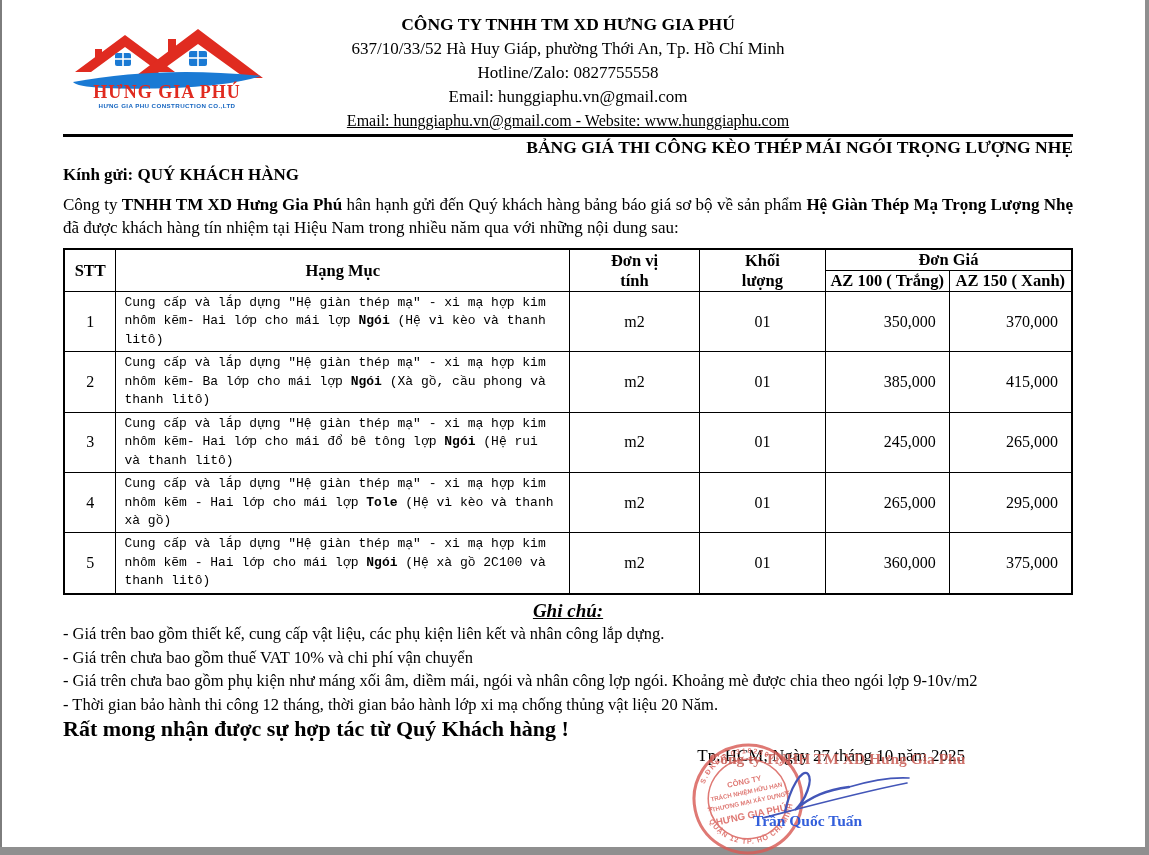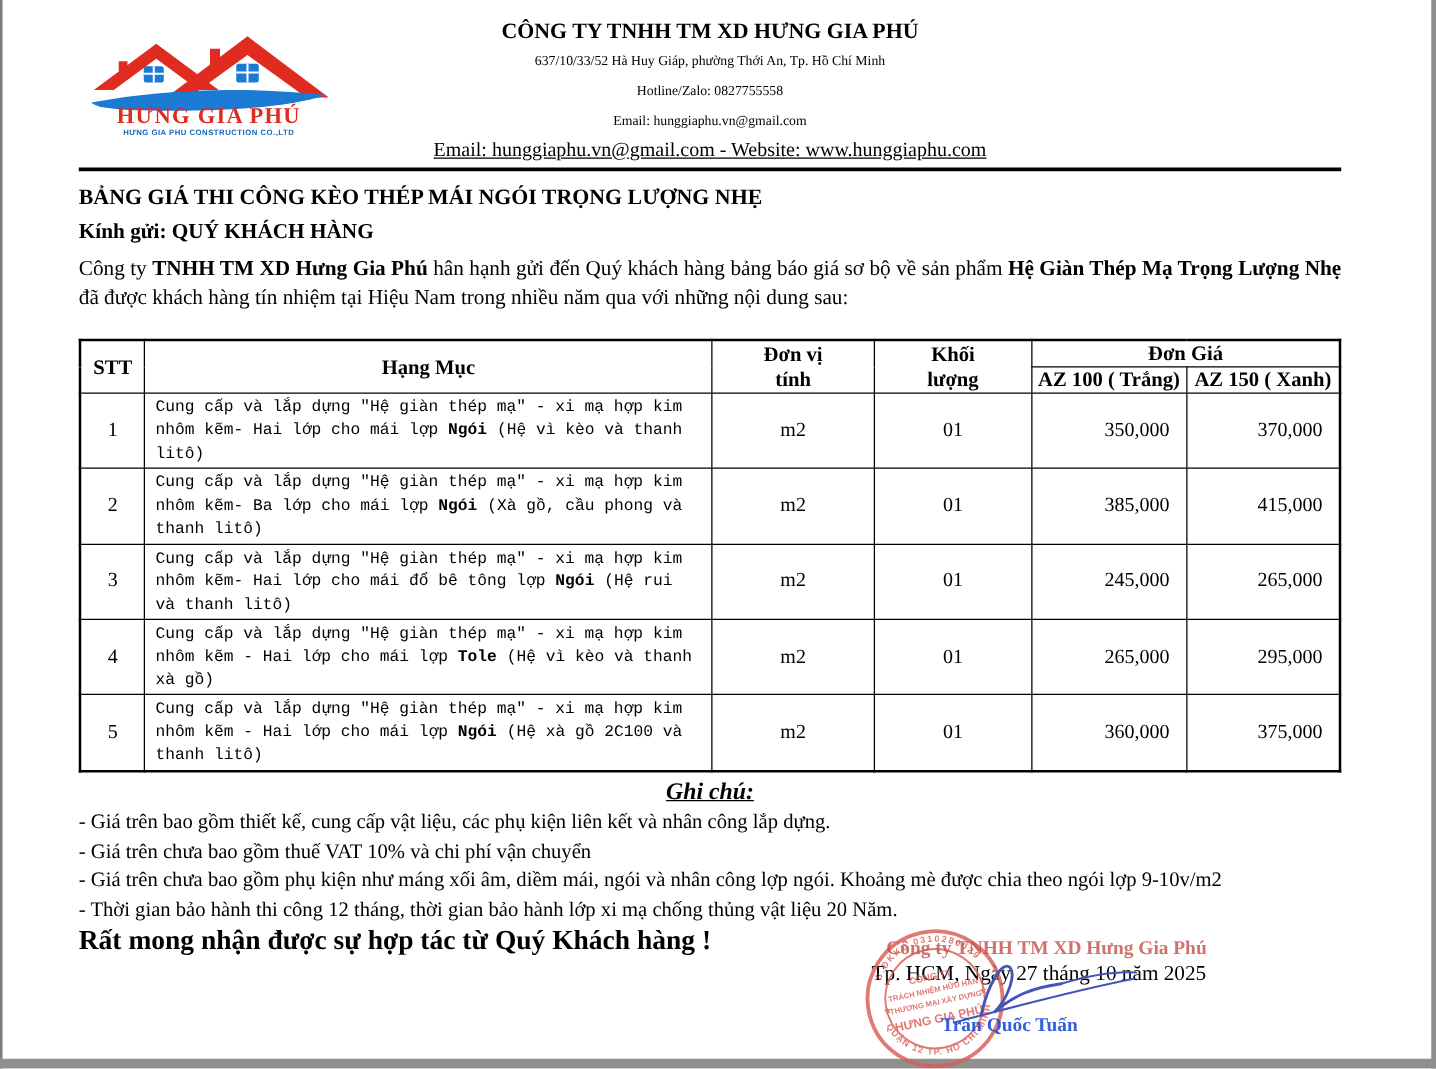--- a/index.html
+++ b/index.html
@@ -15,32 +15,32 @@
   }
   .edge-left   { position:absolute; left:0; top:0; width:2px; height:100%; background:#7d7d7d; }
   .edge-right  { position:absolute; right:0; top:0; width:4px; height:100%; background:#8f8f8f; }
   .edge-bottom { position:absolute; left:0; bottom:0; width:100%; height:8px; background:#8f8f8f; }
 
   .content { position:absolute; left:63px; top:0; width:1010px; }
 
   
   .letterhead { position:relative; padding-top:12px; text-align:center; }
   .logo { position:absolute; left:8px; top:22px; width:192px; height:92px; }
-  .lh-line  { font-size:11px; line-height:24px; }
+  .lh-line  { font-size:17px; line-height:24px; }
   .co-name  { font-weight:bold; font-size:17.5px; line-height:25px; }
   .lh-web   { font-size:16px; line-height:23px; text-decoration:underline; }
   .thick-rule { height:3px; background:#000; margin-top:2px; }
 
   
-  .doc-title { text-align:left; font-weight:bold; font-size:17.5px; margin-top:10px; line-height:21px; }
+  .doc-title { text-align:right; font-weight:bold; font-size:17.5px; line-height:21px; }
   .greeting  { font-weight:bold; font-size:17px; margin-top:6px; line-height:22px; }
   .intro     { font-size:17px; line-height:23px; text-align:justify; margin:7px 0 0 0; }
 
   
-  table.price { border-collapse:collapse; width:1010px; margin-top:22px; border:2px solid #000; }
+  table.price { border-collapse:collapse; width:1010px; margin-top:9px; border:2px solid #000; }
   table.price th, table.price td { border:1.6px solid #000; }
   thead th { font-weight:bold; font-size:16.5px; padding:0 2px; }
   tr.hrow  { height:21px; }
   tbody tr { height:48px; }
   td.c-stt, td.c-unit, td.c-qty { text-align:center; font-size:16px; }
   td.c-desc { font-size:13px; line-height:1.42; padding:2px 8px; text-align:left; vertical-align:middle;font-family:Liberation Mono, monospace; }
   td.c-price { text-align:right; padding-right:13px; font-size:16px; }
 
   
   .notes { margin-top:4px; font-size:16.5px; }

